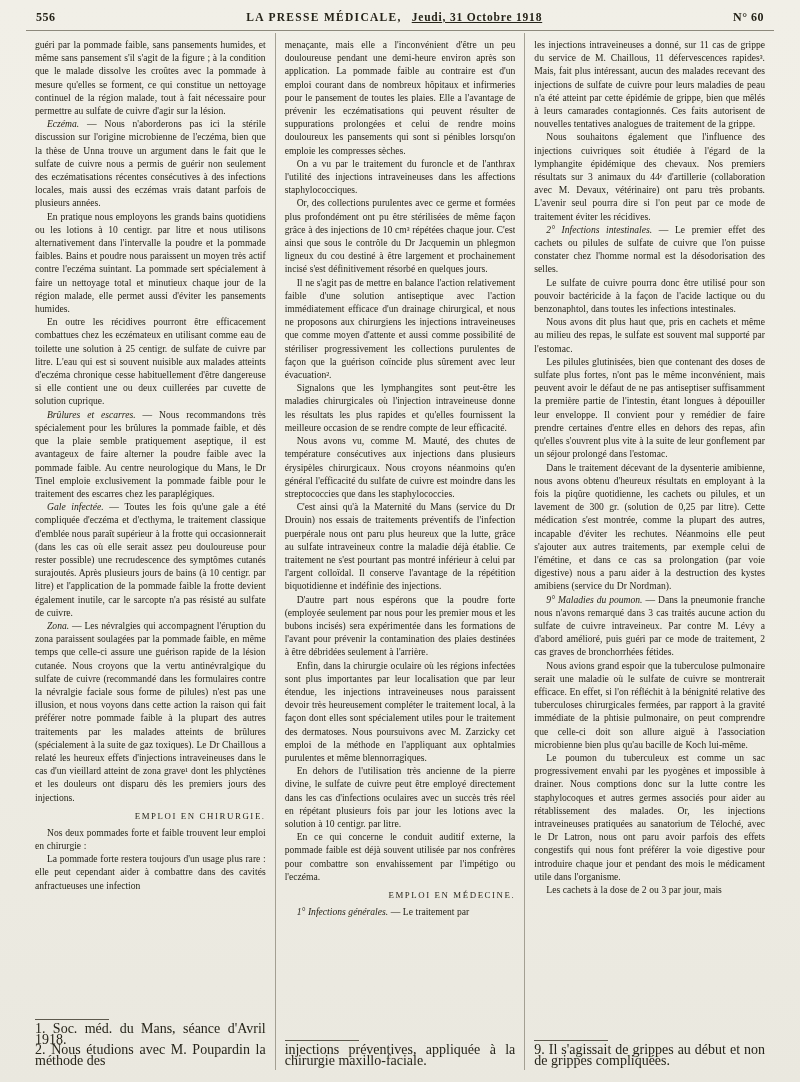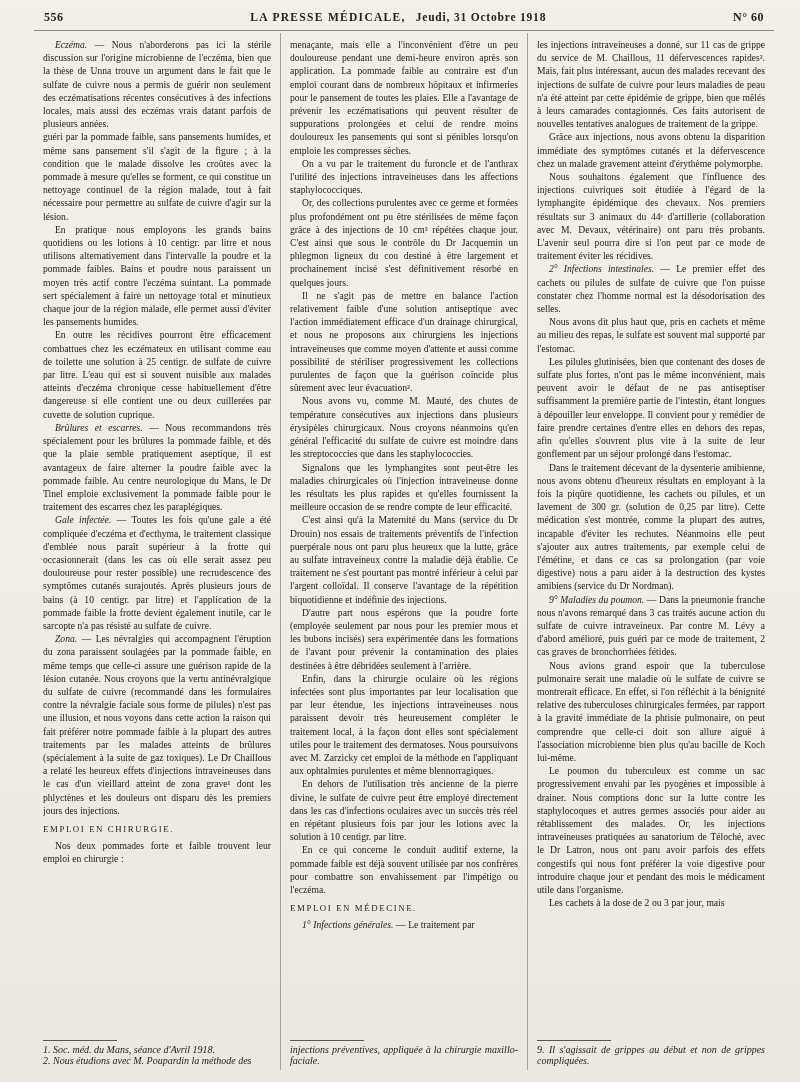--- a/index.html
+++ b/index.html
@@ -6,120 +6,121 @@
   html, body { width: 800px; height: 1082px; }
   body {
     background: #edebe2;
     font-family: "Liberation Serif", "DejaVu Serif", serif;
     color: #262419;
     overflow: hidden;
   }
   .page {
     width: 800px; height: 1082px;
     background: linear-gradient(180deg, #f1efe7 0%, #efede4 55%, #eae8df 100%);
-    padding: 8px 26px 12px 34px;
+    padding: 8px 26px 12px 26px;
     display: flex; flex-direction: column;
   }
   .masthead {
     display: flex; justify-content: space-between; align-items: baseline;
     padding: 2px 10px 5px 10px;
     border-bottom: 1px solid #8d897c;
   }
   .page-number, .issue-number {
     font-size: 12px; font-weight: bold; letter-spacing: 0.5px;
   }
   .journal-line {
     font-size: 11.5px; font-weight: bold; letter-spacing: 1.3px;
     text-align: center; white-space: nowrap;
   }
-  .journal-line .date-part { letter-spacing: 0.8px; margin-left: 10px; }
+  .journal-line .date-part { letter-spacing: 0.8px; margin-left: 10px; text-decoration: underline; }
   .columns {
     flex: 1 1 auto; display: flex; margin-top: 2px; overflow: hidden;
   }
   .column {
     flex: 1 1 0; padding: 5px 9px 3px 9px;
     display: flex; flex-direction: column; overflow: hidden;
   }
   .column + .column { border-left: 1px solid #a39f92; }
   .blocks { flex: 1 1 auto; overflow: hidden; }
   p.body {
     font-size: 9.6px; line-height: 13.2px;
     text-align: justify; text-indent: 12px;
     word-spacing: 0.2px;
   }
   p.body.noindent { text-indent: 0; }
   p.body i { font-style: italic; }
   p.heading {
-    text-align: left; font-size: 8.8px; letter-spacing: 1.6px;
+    text-align: right; font-size: 8.8px; letter-spacing: 1.6px;
     margin: 7px 0 5px 0; font-weight: normal;
   }
   .footnotes { display: none; padding-top: 4px; flex: 0 0 auto; }
   .footnotes::before {
     content: ""; display: block; width: 74px;
     border-top: 1px solid #5c584c; margin-bottom: 4px;
   }
   p.footnote {
-    font-size: 10px; line-height: 10.8px; text-align: justify; font-style: italic;
+    font-size: 14px; line-height: 10.8px; text-align: justify;
   }
 </style>
 </head>
 <body>
 
 <div class="page">
 
   <div class="masthead">
     <span class="page-number">556</span>
     <span class="journal-line"><span>LA PRESSE MÉDICALE,</span><span class="date-part">Jeudi, 31 Octobre 1918</span></span>
     <span class="issue-number">N° 60</span>
   </div>
 
   <div class="columns">
     <div class="column">
       <div class="blocks">
+          <p class="body noindent">guéri par la pommade faible, sans pansements humides, et même sans pansement s'il s'agit de la figure ; à la condition que le malade dissolve les croûtes avec la pommade à mesure qu'elles se forment, ce qui constitue un nettoyage continuel de la région malade, tout à fait nécessaire pour permettre au sulfate de cuivre d'agir sur la lésion.</p>
           <p class="body"><i>Eczéma.</i> — Nous n'aborderons pas ici la stérile discussion sur l'origine microbienne de l'eczéma, bien que la thèse de Unna trouve un argument dans le fait que le sulfate de cuivre nous a permis de guérir non seulement des eczématisations récentes consécutives à des infections locales, mais aussi des eczémas vrais datant parfois de plusieurs années.</p>
-          <p class="body noindent">guéri par la pommade faible, sans pansements humides, et même sans pansement s'il s'agit de la figure ; à la condition que le malade dissolve les croûtes avec la pommade à mesure qu'elles se forment, ce qui constitue un nettoyage continuel de la région malade, tout à fait nécessaire pour permettre au sulfate de cuivre d'agir sur la lésion.</p>
           <p class="body">En pratique nous employons les grands bains quotidiens ou les lotions à 10 centigr. par litre et nous utilisons alternativement dans l'intervalle la poudre et la pommade faibles. Bains et poudre nous paraissent un moyen très actif contre l'eczéma suintant. La pommade sert spécialement à faire un nettoyage total et minutieux chaque jour de la région malade, elle permet aussi d'éviter les pansements humides.</p>
           <p class="body">En outre les récidives pourront être efficacement combattues chez les eczémateux en utilisant comme eau de toilette une solution à 25 centigr. de sulfate de cuivre par litre. L'eau qui est si souvent nuisible aux malades atteints d'eczéma chronique cesse habituellement d'être dangereuse si elle contient une ou deux cuillerées par cuvette de solution cuprique.</p>
           <p class="body"><i>Brûlures et escarres.</i> — Nous recommandons très spécialement pour les brûlures la pommade faible, et dès que la plaie semble pratiquement aseptique, il est avantageux de faire alterner la poudre faible avec la pommade faible. Au centre neurologique du Mans, le Dr Tinel emploie exclusivement la pommade faible pour le traitement des escarres chez les paraplégiques.</p>
           <p class="body"><i>Gale infectée.</i> — Toutes les fois qu'une gale a été compliquée d'eczéma et d'ecthyma, le traitement classique d'emblée nous paraît supérieur à la frotte qui occasionnerait (dans les cas où elle serait assez peu douloureuse pour rester possible) une recrudescence des symptômes cutanés surajoutés. Après plusieurs jours de bains (à 10 centigr. par litre) et l'application de la pommade faible la frotte devient également inutile, car le sarcopte n'a pas résisté au sulfate de cuivre.</p>
           <p class="body"><i>Zona.</i> — Les névralgies qui accompagnent l'éruption du zona paraissent soulagées par la pommade faible, en même temps que celle-ci assure une guérison rapide de la lésion cutanée. Nous croyons que la vertu antinévralgique du sulfate de cuivre (recommandé dans les formulaires contre la névralgie faciale sous forme de pilules) n'est pas une illusion, et nous voyons dans cette action la raison qui fait préférer notre pommade faible à la plupart des autres traitements par les malades atteints de brûlures (spécialement à la suite de gaz toxiques). Le Dr Chaillous a relaté les heureux effets d'injections intraveineuses dans le cas d'un vieillard atteint de zona grave¹ dont les phlyctènes et les douleurs ont disparu dès les premiers jours des injections.</p>
           <p class="heading">EMPLOI EN CHIRURGIE.</p>
           <p class="body">Nos deux pommades forte et faible trouvent leur emploi en chirurgie :</p>
+          <p class="body">La pommade forte restera toujours d'un usage plus rare : elle peut cependant aider à combattre dans des cavités anfractueuses une infection</p>
         </div>
       <div class="footnotes" style="display: block;">
           <p class="footnote">1. Soc. méd. du Mans, séance d'Avril 1918.</p>
           <p class="footnote">2. Nous étudions avec M. Poupardin la méthode des</p>
         </div>
     </div>
     <div class="column">
       <div class="blocks">
           <p class="body noindent">menaçante, mais elle a l'inconvénient d'être un peu douloureuse pendant une demi-heure environ après son application. La pommade faible au contraire est d'un emploi courant dans de nombreux hôpitaux et infirmeries pour le pansement de toutes les plaies. Elle a l'avantage de prévenir les eczématisations qui peuvent résulter de suppurations prolongées et celui de rendre moins douloureux les pansements qui sont si pénibles lorsqu'on emploie les compresses sèches.</p>
           <p class="body">On a vu par le traitement du furoncle et de l'anthrax l'utilité des injections intraveineuses dans les affections staphylococciques.</p>
           <p class="body">Or, des collections purulentes avec ce germe et formées plus profondément ont pu être stérilisées de même façon grâce à des injections de 10 cm³ répétées chaque jour. C'est ainsi que sous le contrôle du Dr Jacquemin un phlegmon ligneux du cou destiné à être largement et prochainement incisé s'est définitivement résorbé en quelques jours.</p>
           <p class="body">Il ne s'agit pas de mettre en balance l'action relativement faible d'une solution antiseptique avec l'action immédiatement efficace d'un drainage chirurgical, et nous ne proposons aux chirurgiens les injections intraveineuses que comme moyen d'attente et aussi comme possibilité de stériliser progressivement les collections purulentes de façon que la guérison coïncide plus sûrement avec leur évacuation².</p>
+          <p class="body">Signalons que les lymphangites sont peut-être les maladies chirurgicales où l'injection intraveineuse donne les résultats les plus rapides et qu'elles fournissent la meilleure occasion de se rendre compte de leur efficacité.</p>
           <p class="body">Nous avons vu, comme M. Mauté, des chutes de température consécutives aux injections dans plusieurs érysipèles chirurgicaux. Nous croyons néanmoins qu'en général l'efficacité du sulfate de cuivre est moindre dans les streptococcies que dans les staphylococcies.</p>
-          <p class="body">Signalons que les lymphangites sont peut-être les maladies chirurgicales où l'injection intraveineuse donne les résultats les plus rapides et qu'elles fournissent la meilleure occasion de se rendre compte de leur efficacité.</p>
           <p class="body">C'est ainsi qu'à la Maternité du Mans (service du Dr Drouin) nos essais de traitements préventifs de l'infection puerpérale nous ont paru plus heureux que la lutte, grâce au sulfate intraveineux contre la maladie déjà établie. Ce traitement ne s'est pourtant pas montré inférieur à celui par l'argent colloïdal. Il conserve l'avantage de la répétition biquotidienne et indéfinie des injections.</p>
           <p class="body">D'autre part nous espérons que la poudre forte (employée seulement par nous pour les premier mous et les bubons incisés) sera expérimentée dans les formations de l'avant pour prévenir la contamination des plaies destinées à être débridées seulement à l'arrière.</p>
           <p class="body">Enfin, dans la chirurgie oculaire où les régions infectées sont plus importantes par leur localisation que par leur étendue, les injections intraveineuses nous paraissent devoir très heureusement compléter le traitement local, à la façon dont elles sont spécialement utiles pour le traitement des dermatoses. Nous poursuivons avec M. Zarzicky cet emploi de la méthode en l'appliquant aux ophtalmies purulentes et même blennorragiques.</p>
           <p class="body">En dehors de l'utilisation très ancienne de la pierre divine, le sulfate de cuivre peut être employé directement dans les cas d'infections oculaires avec un succès très réel en répétant plusieurs fois par jour les lotions avec la solution à 10 centigr. par litre.</p>
           <p class="body">En ce qui concerne le conduit auditif externe, la pommade faible est déjà souvent utilisée par nos confrères pour combattre son envahissement par l'impétigo ou l'eczéma.</p>
           <p class="heading">EMPLOI EN MÉDECINE.</p>
           <p class="body"><i>1° Infections générales.</i> — Le traitement par</p>
         </div>
       <div class="footnotes" style="display: block;">
           <p class="footnote">injections préventives, appliquée à la chirurgie maxillo-faciale.</p>
         </div>
     </div>
     <div class="column">
       <div class="blocks">
           <p class="body noindent">les injections intraveineuses a donné, sur 11 cas de grippe du service de M. Chaillous, 11 défervescences rapides³. Mais, fait plus intéressant, aucun des malades recevant des injections de sulfate de cuivre pour leurs maladies de peau n'a été atteint par cette épidémie de grippe, bien que mêlés à leurs camarades contagionnés. Ces faits autorisent de nouvelles tentatives analogues de traitement de la grippe.</p>
-          <p class="body">Grâce aux injections, nous avons obtenu la disparition immédiate des symptômes cutanés et la défervescence chez un malade gravement atteint d'érythème polymorphe.</p>
           <p class="body">Nous souhaitons également que l'influence des injections cuivriques soit étudiée à l'égard de la lymphangite épidémique des chevaux. Nos premiers résultats sur 3 animaux du 44ᵉ d'artillerie (collaboration avec M. Devaux, vétérinaire) ont paru très probants. L'avenir seul pourra dire si l'on peut par ce mode de traitement éviter les récidives.</p>
           <p class="body"><i>2° Infections intestinales.</i> — Le premier effet des cachets ou pilules de sulfate de cuivre que l'on puisse constater chez l'homme normal est la désodorisation des selles.</p>
+          <p class="body">Le sulfate de cuivre pourra donc être utilisé pour son pouvoir bactéricide à la façon de l'acide lactique ou du benzonaphtol, dans toutes les infections intestinales.</p>
           <p class="body">Nous avons dit plus haut que, pris en cachets et même au milieu des repas, le sulfate est souvent mal supporté par l'estomac.</p>
           <p class="body">Les pilules glutinisées, bien que contenant des doses de sulfate plus fortes, n'ont pas le même inconvénient, mais peuvent avoir le défaut de ne pas antiseptiser suffisamment la première partie de l'intestin, étant longues à dépouiller leur enveloppe. Il convient pour y remédier de faire prendre certaines d'entre elles en dehors des repas, afin qu'elles s'ouvrent plus vite à la suite de leur gonflement par un séjour prolongé dans l'estomac.</p>
           <p class="body">Dans le traitement décevant de la dysenterie amibienne, nous avons obtenu d'heureux résultats en employant à la fois la piqûre quotidienne, les cachets ou pilules, et un lavement de 300 gr. (solution de 0,25 par litre). Cette médication s'est montrée, comme la plupart des autres, incapable d'éviter les rechutes. Néanmoins elle peut s'ajouter aux autres traitements, par exemple celui de l'émétine, et dans ce cas sa prolongation (par voie digestive) nous a paru aider à la destruction des kystes amibiens (service du Dr Nordman).</p>
           <p class="body"><i>9° Maladies du poumon.</i> — Dans la pneumonie franche nous n'avons remarqué dans 3 cas traités aucune action du sulfate de cuivre intraveineux. Par contre M. Lévy a d'abord amélioré, puis guéri par ce mode de traitement, 2 cas graves de bronchorrhées fétides.</p>
           <p class="body">Nous avions grand espoir que la tuberculose pulmonaire serait une maladie où le sulfate de cuivre se montrerait efficace. En effet, si l'on réfléchit à la bénignité relative des tuberculoses chirurgicales fermées, par rapport à la gravité immédiate de la phtisie pulmonaire, on peut comprendre que celle-ci doit son allure aiguë à l'association microbienne bien plus qu'au bacille de Koch lui-même.</p>
           <p class="body">Le poumon du tuberculeux est comme un sac progressivement envahi par les pyogènes et impossible à drainer. Nous comptions donc sur la lutte contre les staphylocoques et autres germes associés pour aider au rétablissement des malades. Or, les injections intraveineuses pratiquées au sanatorium de Téloché, avec le Dr Latron, nous ont paru avoir parfois des effets congestifs qui nous font préférer la voie digestive pour introduire chaque jour et pendant des mois le médicament utile dans l'organisme.</p>
           <p class="body">Les cachets à la dose de 2 ou 3 par jour, mais</p>
         </div>
       <div class="footnotes" style="display: block;">
           <p class="footnote">9. Il s'agissait de grippes au début et non de grippes compliquées.</p>

